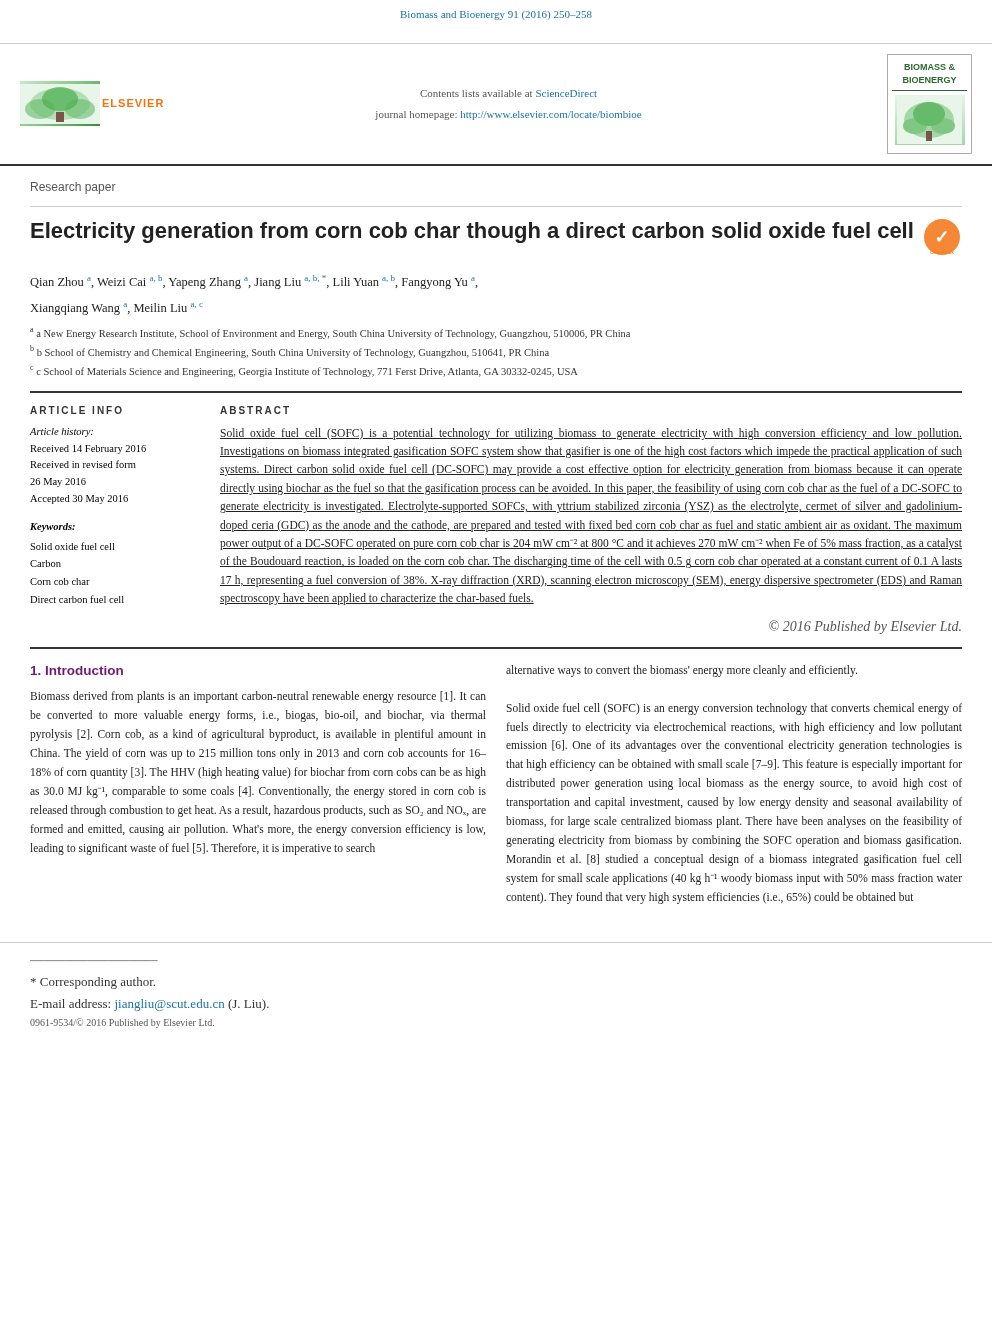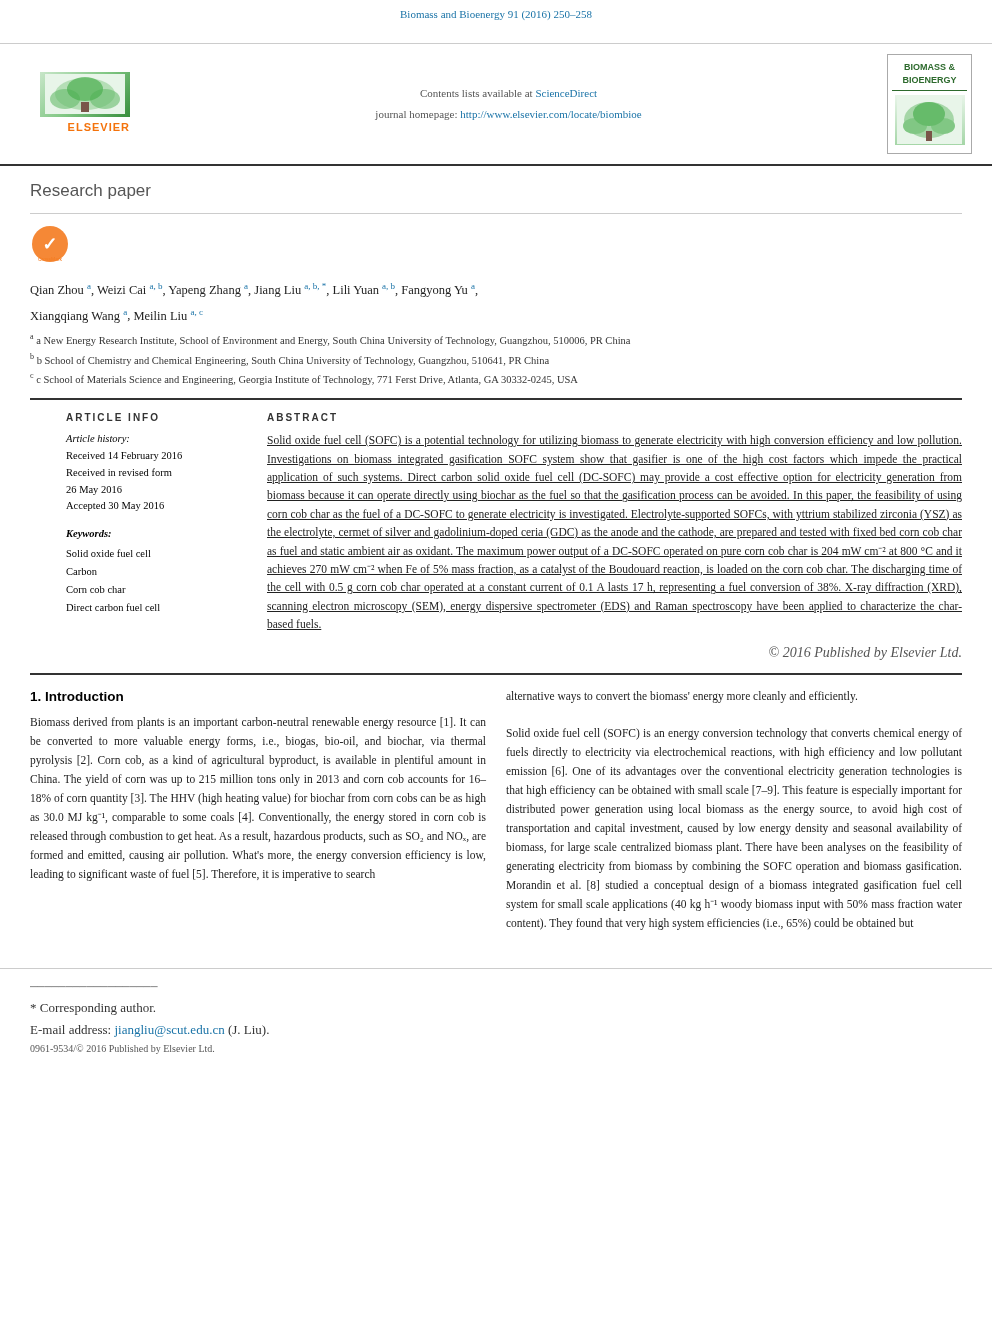--- a/index.html
+++ b/index.html
@@ -61,22 +61,22 @@
       color: #555;
     }
     .journal-header .center-info .homepage-line a {
       color: #1a73a7;
       text-decoration: none;
     }
 
     
     .elsevier-logo {
       display: flex;
-      flex-direction: column;
-      align-items: flex-end;
+      flex-direction: row;
+      align-items: center;
       gap: 2px;
     }
     .elsevier-logo .logo-box {
       width: 90px;
       height: 45px;
       background: linear-gradient(135deg, #c8e6c9 0%, #81c784 50%, #388e3c 100%);
       display: flex;
       align-items: center;
       justify-content: center;
       font-size: 9px;
@@ -118,21 +118,21 @@
       font-size: 8px;
       color: #2d6a2d;
     }
 
     
     .paper-content {
       padding: 12px 30px 20px;
     }
 
     .research-paper-label {
-      font-size: 17px;
+      font-size: 12px;
       color: #555;
       font-family: Arial, sans-serif;
       margin-bottom: 6px;
     }
 
     .paper-title-row {
       display: flex;
       align-items: flex-start;
       margin-bottom: 10px;
     }
@@ -175,23 +175,22 @@
     }
     .divider-line-thick {
       border: none;
       border-top: 2px solid #333;
       margin: 10px 0;
     }
 
     
     .two-col {
       display: flex;
-      gap: 16px;
+      gap: 5px;
       margin-top: 10px;
-      margin-left: 36px;
     }
     .article-info-col {
       width: 185px;
       flex-shrink: 0;
     }
     .abstract-col {
       flex: 1;
     }
 
     .section-header-small {
@@ -247,21 +246,21 @@
       flex: 1;
     }
     .body-right-col {
       flex: 1;
     }
 
     .section-title {
       font-size: 13.5px;
       font-weight: bold;
       font-family: Arial, sans-serif;
-      color: #000000;
+      color: #701a75;
       margin-bottom: 6px;
     }
 
     .body-text {
       font-size: 11.5px;
       line-height: 1.65;
       text-align: justify;
       color: #222;
     }
 
@@ -349,20 +348,21 @@
   </div>
 </div>
 
 <div class="paper-content">
 
   <div class="research-paper-label">Research paper</div>
 
   <hr class="divider-line">
 
   <div class="paper-title-row">
+    <div class="paper-title">Electricity generation from corn cob char though a direct carbon solid oxide fuel cell</div>
 
     <div>
       <svg class="crossmark-svg" viewBox="0 0 40 40">
         <circle cx="20" cy="20" r="18" fill="#f47b20" opacity="0.9"></circle>
         <text x="20" y="26" text-anchor="middle" font-size="18" font-weight="bold" fill="white" font-family="Arial">✓</text>
         <text x="20" y="37" text-anchor="middle" font-size="5" fill="#f47b20" font-family="Arial">CrossMark</text>
       </svg>
     </div>
   </div>
 

